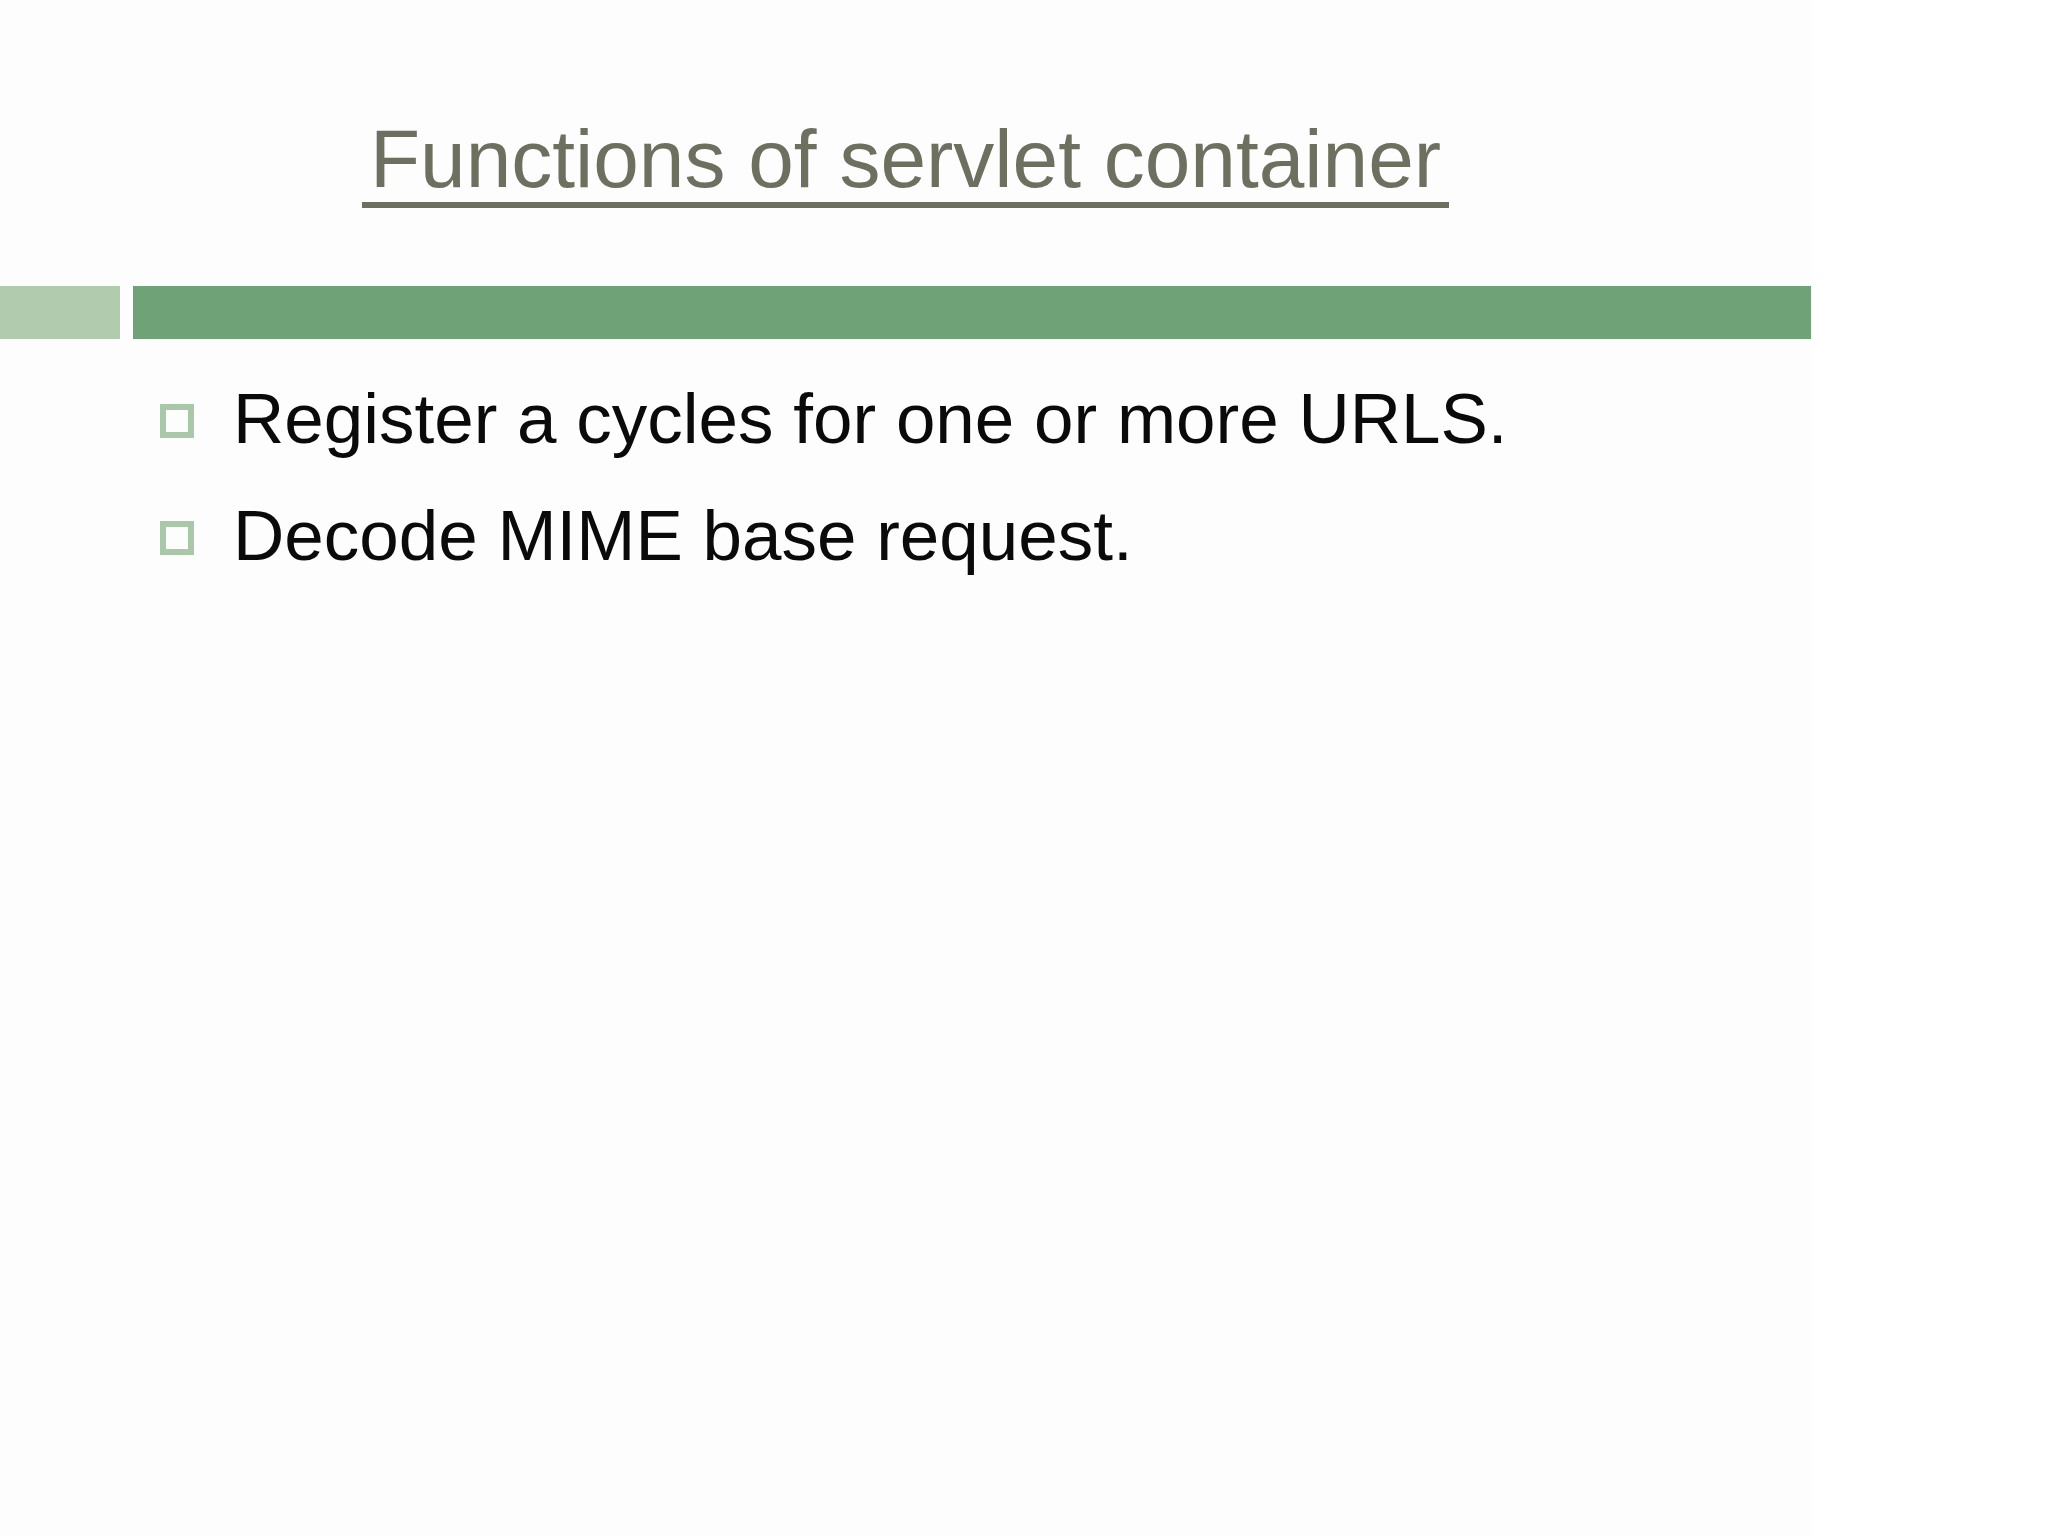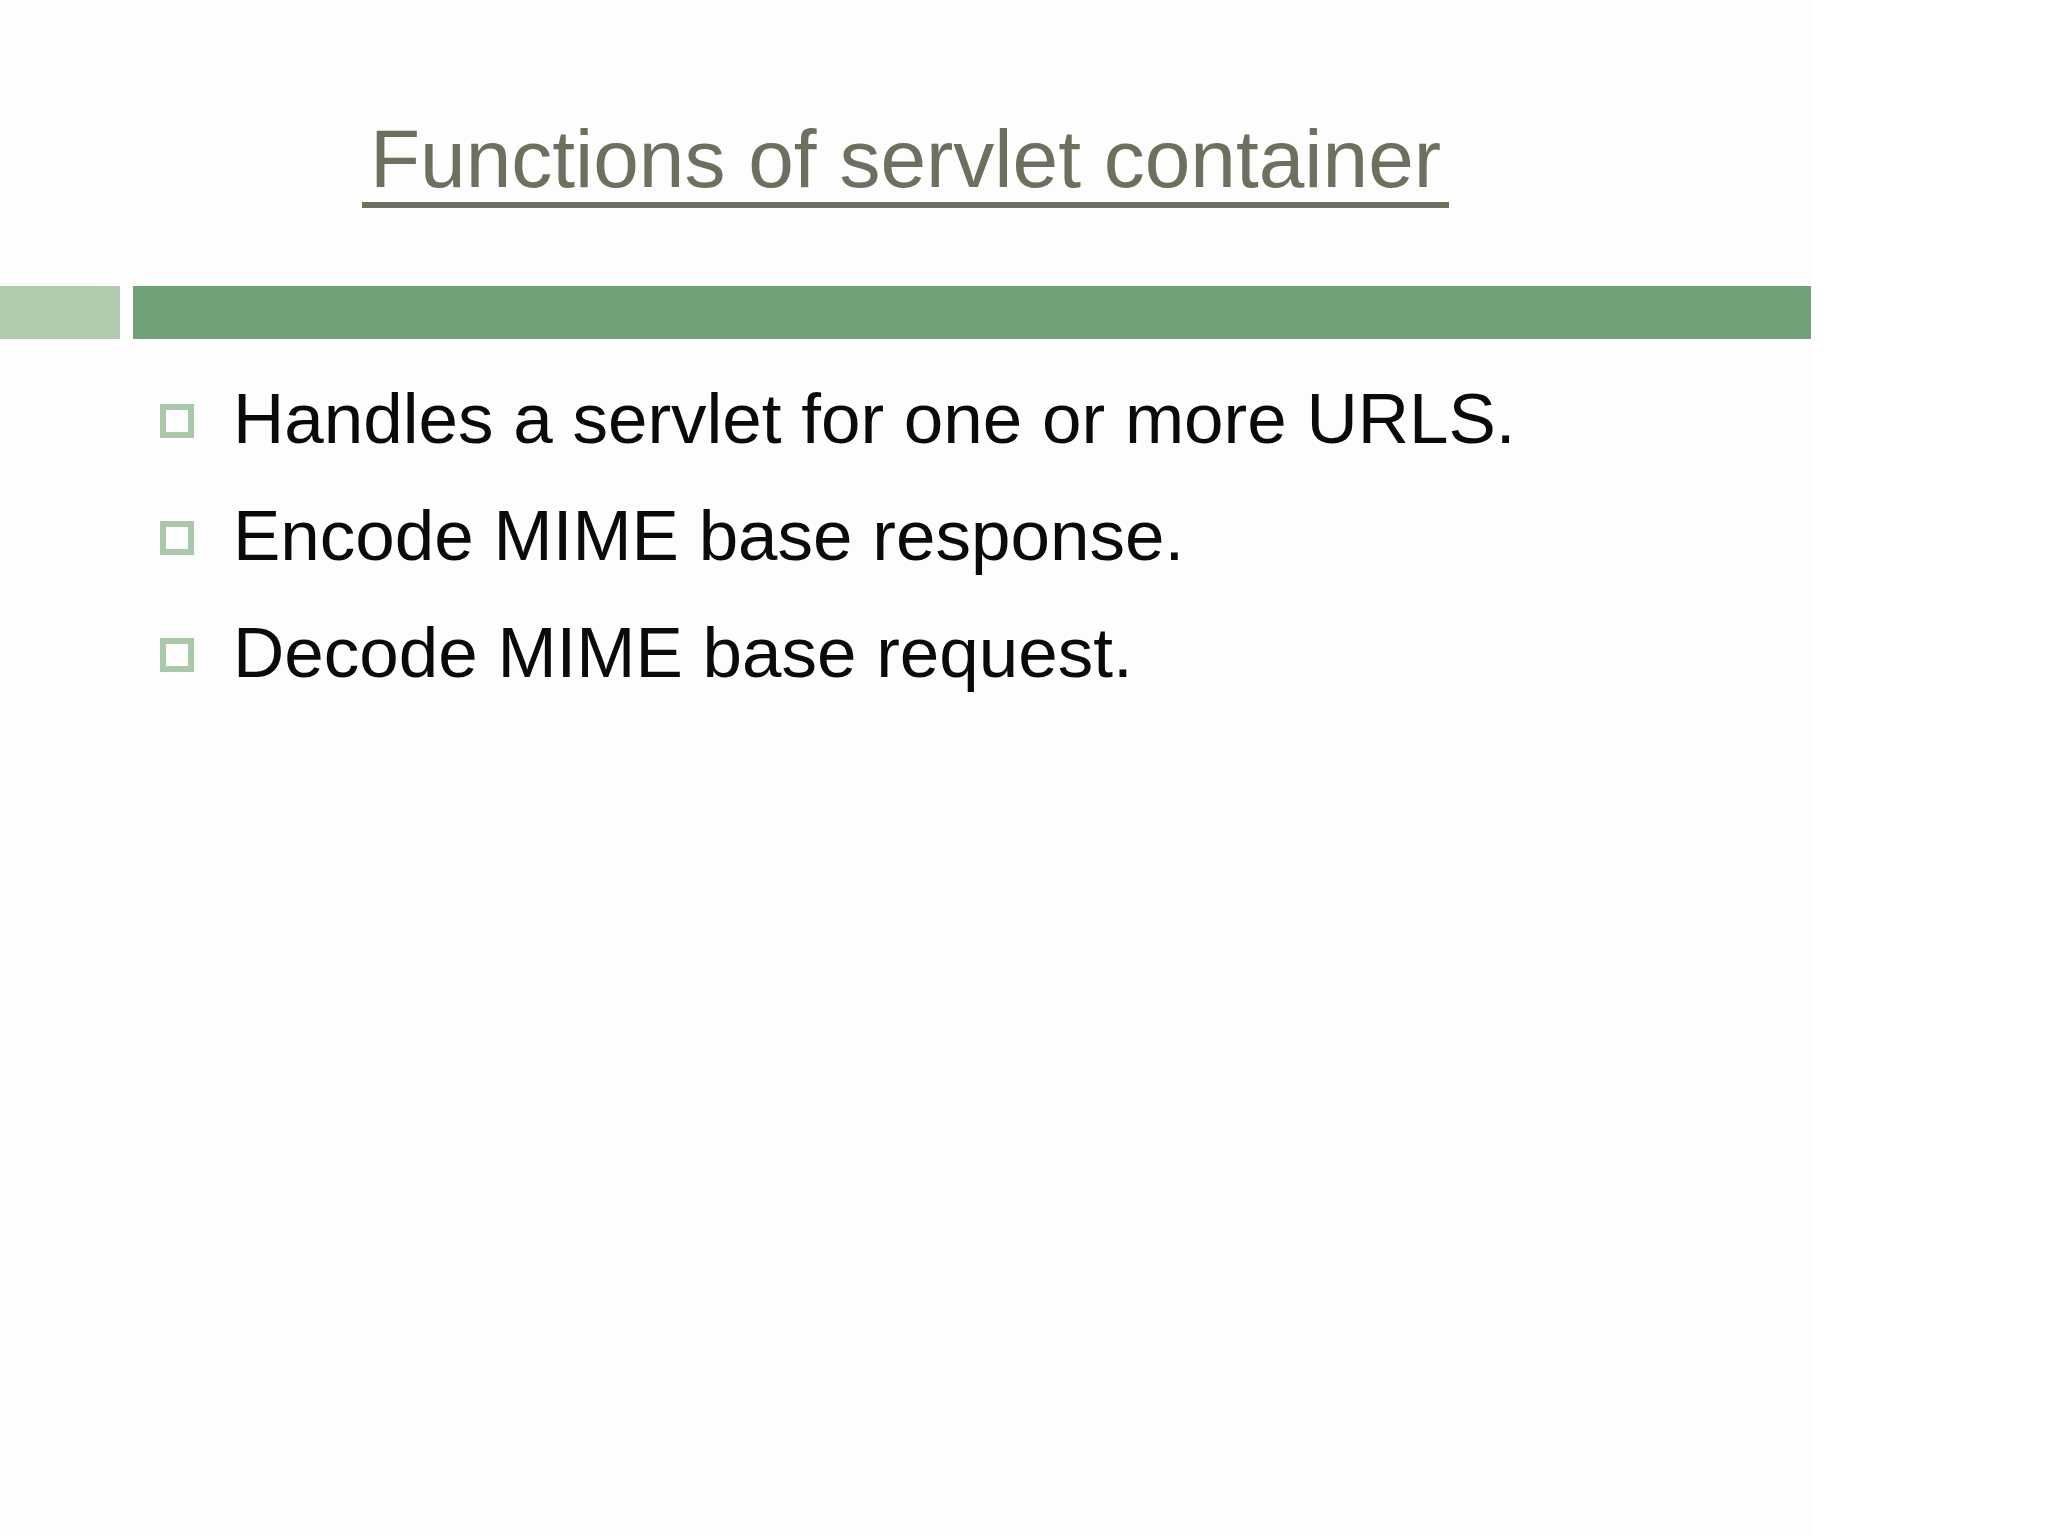--- a/index.html
+++ b/index.html
@@ -95,27 +95,23 @@
     <h1 class="slide-title">Functions of servlet container</h1>
   </div>
 
   <div class="accent-square"></div>
   <div class="accent-bar"></div>
 
   <div class="bullet-list" id="bullet-list">
 
   <div class="bullet-item">
     <span class="bullet-square"></span>
-    <div class="bullet-text">Handles a servlet for one or more URLS.</div>
+    <div class="bullet-text">Register a cycles for one or more URLS.</div>
   </div>
 
-  <div class="bullet-item">
-    <span class="bullet-square"></span>
-    <div class="bullet-text">Encode MIME base response.</div>
-  </div>
 
   <div class="bullet-item">
     <span class="bullet-square"></span>
     <div class="bullet-text">Decode MIME base request.</div>
   </div>
 
 
 </div>
 
 </div>

